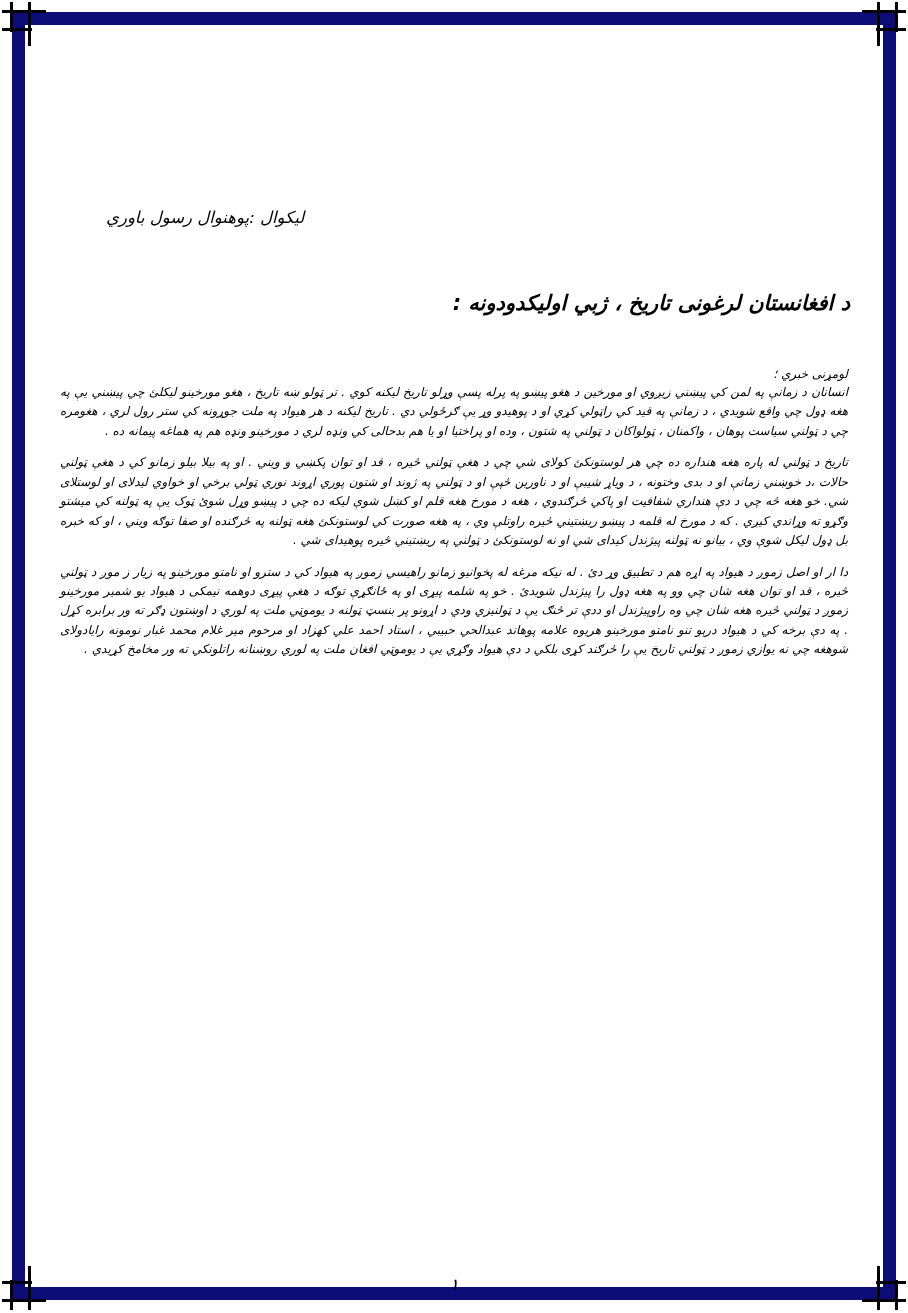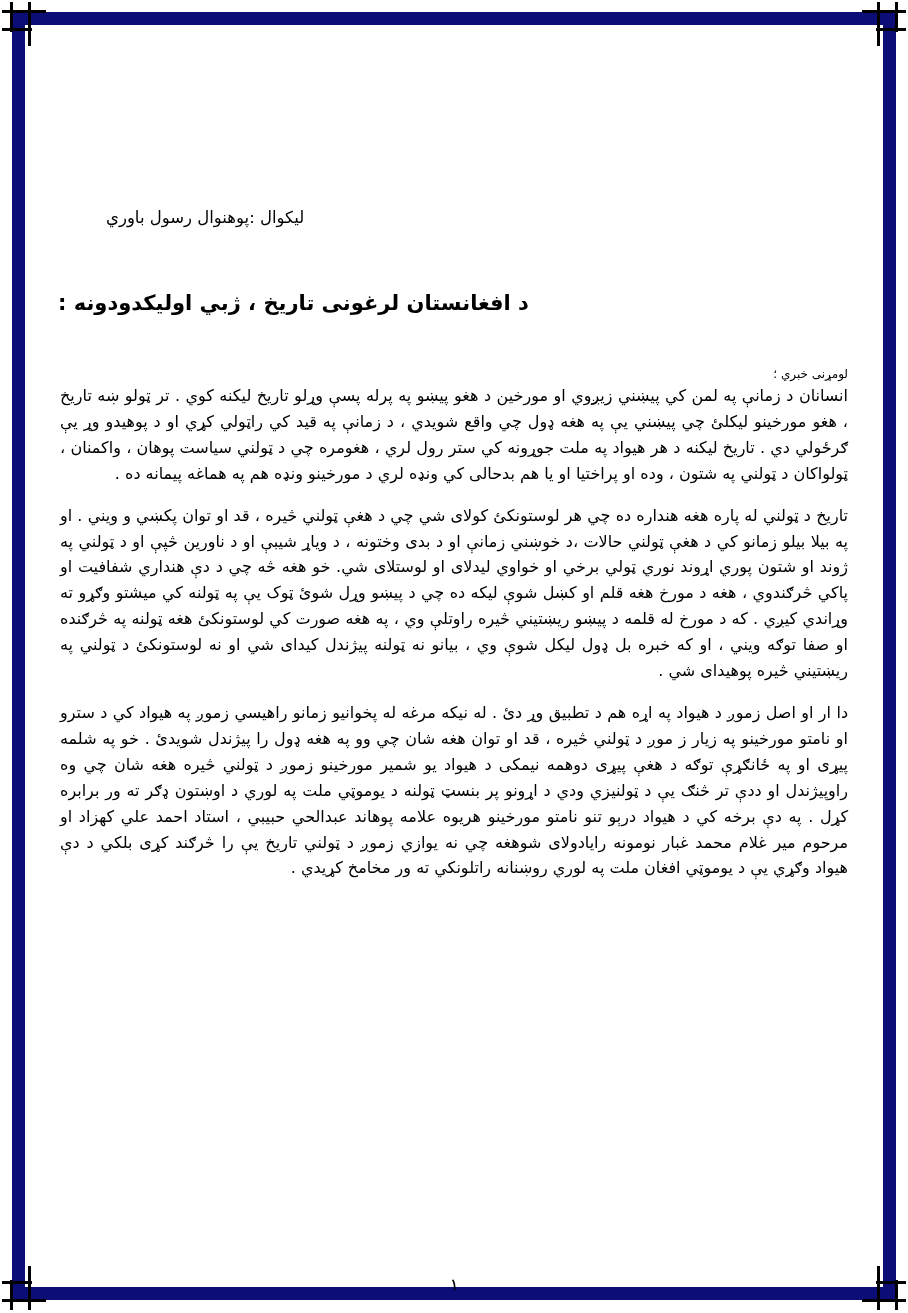--- a/index.html
+++ b/index.html
@@ -8,20 +8,21 @@
     background: #ffffff;
   }
 
   .page {
     position: relative;
     width: 908px;
     height: 1312px;
     background: #ffffff;
     overflow: hidden;
     box-sizing: border-box;
+    font-style: italic;
   }
 
   
   .frame {
     position: absolute;
     left: 12px;
     top: 12px;
     right: 12px;
     bottom: 12px;
     border: 13px solid #0d0d78;
@@ -101,36 +102,36 @@
     padding-left: 48px;
     font-size: 16.5px;
     letter-spacing: 0px;
     direction: rtl;
     unicode-bidi: embed;
     white-space: nowrap;
   }
 
   .doc-title {
     margin-top: 64px;
-    text-align: left;
+    text-align: right;
     font-size: 21px;
     font-weight: bold;
     letter-spacing: 0px;
   }
 
   .section-heading {
     margin-top: 52px;
     text-align: right;
     font-size: 12px;
     padding-right: 2px;
   }
 
   .para {
     margin-top: 4px;
-    font-size: 16px;
+    font-size: 12px;
     line-height: 1.62;
     text-align: justify;
     text-align-last: right;
     direction: rtl;
     padding-right: 2px;
     padding-left: 2px;
   }
 
   .para.p-first { margin-top: 2px; }
 

